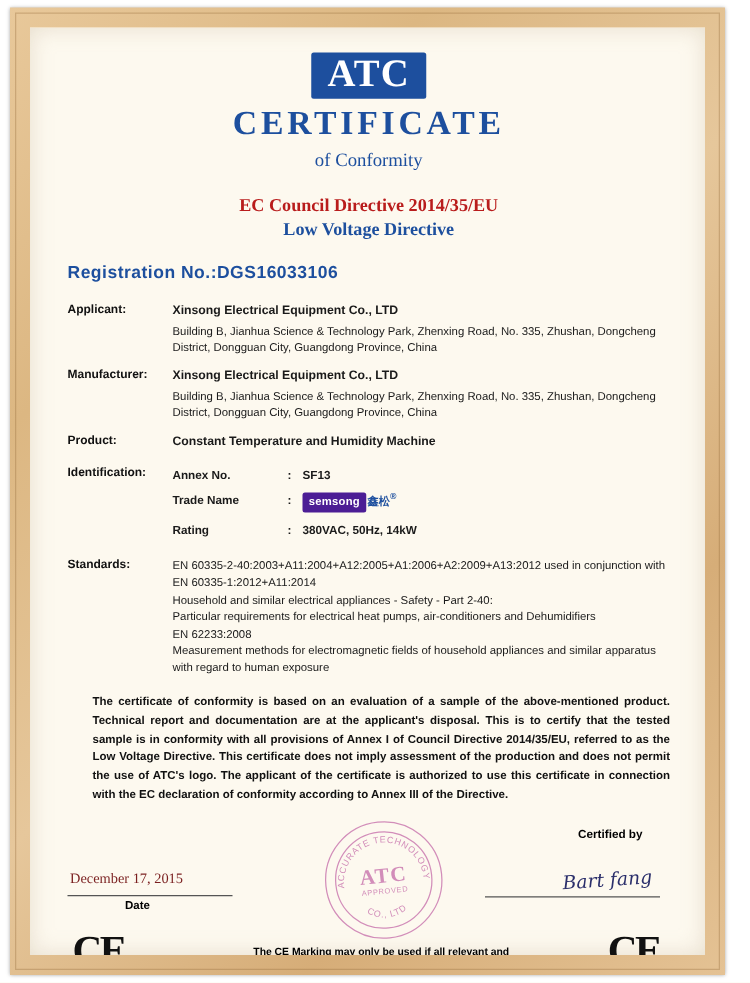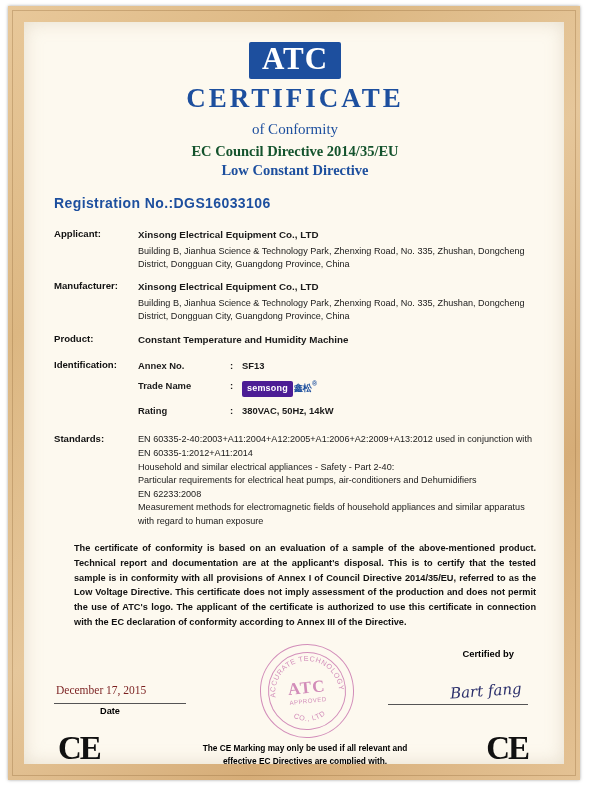--- a/index.html
+++ b/index.html
@@ -80,22 +80,22 @@
     text-align: center;
     font-size: 15px;
     color: #1d4f9e;
     margin-top: 7px;
     font-family: "Liberation Serif", serif;
   }
   .directive {
     text-align: center;
     font-size: 14.5px;
     font-weight: bold;
-    color: #14532d;
-    margin-top: 5px;
+    color: #b91c1c;
+    margin-top: 19px;
     font-family: "Liberation Serif", serif;
   }
   .lowvolt {
     text-align: center;
     font-size: 14.5px;
     font-weight: bold;
     color: #1d4f9e;
     margin-top: 2px;
     font-family: "Liberation Serif", serif;
   }
@@ -330,21 +330,21 @@
 <div class="frame">
   <div class="paper">
     <div class="paper-inner">
 
       <div class="atc-logo">
         <span class="atc-word">ATC</span>
       </div>
       <div class="cert-title">CERTIFICATE</div>
       <div class="of-conformity">of Conformity</div>
       <div class="directive">EC Council Directive 2014/35/EU</div>
-      <div class="lowvolt">Low Constant Directive</div>
+      <div class="lowvolt">Low Voltage Directive</div>
       <div class="reg-no">Registration No.:DGS16033106</div>
 
       <div class="rows">
 
         <div class="row">
           <div class="row-label">Applicant:</div>
           <div class="row-value">
             <div class="v-bold">Xinsong Electrical Equipment Co., LTD</div>
             <div class="v-plain">Building B, Jianhua Science &amp; Technology Park, Zhenxing Road, No. 335, Zhushan, Dongcheng District, Dongguan City, Guangdong Province, China</div>
           </div>

